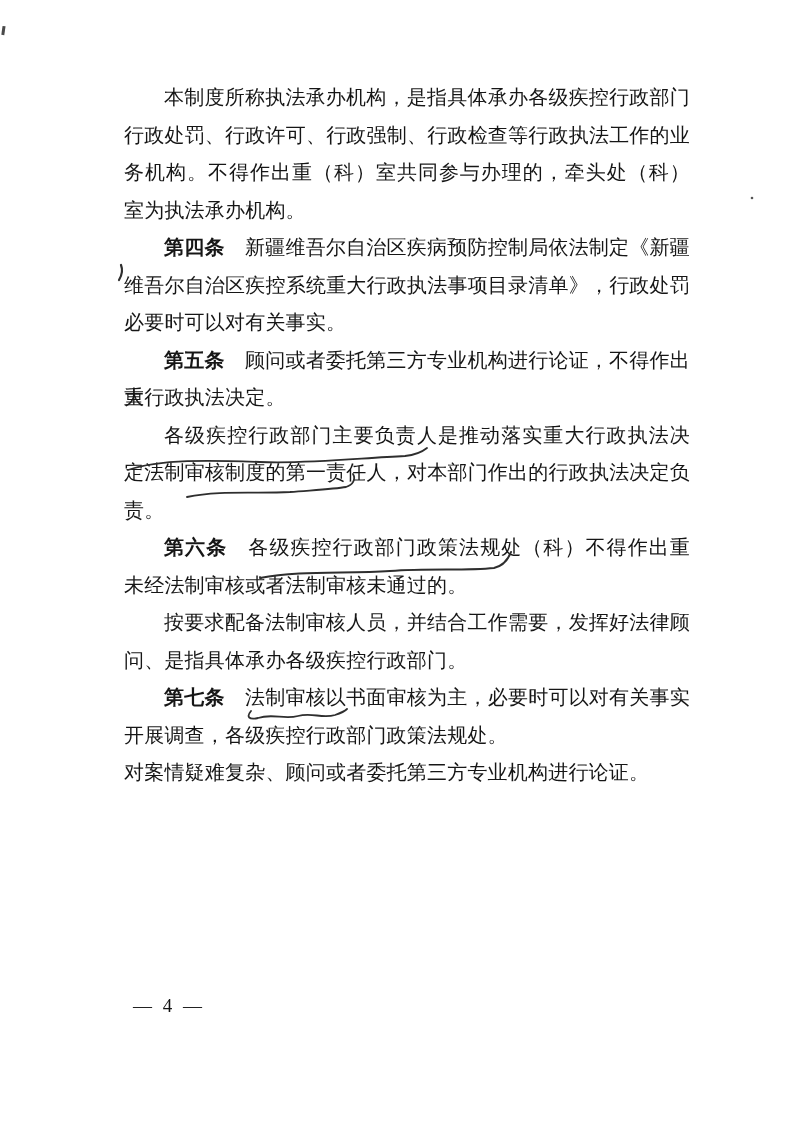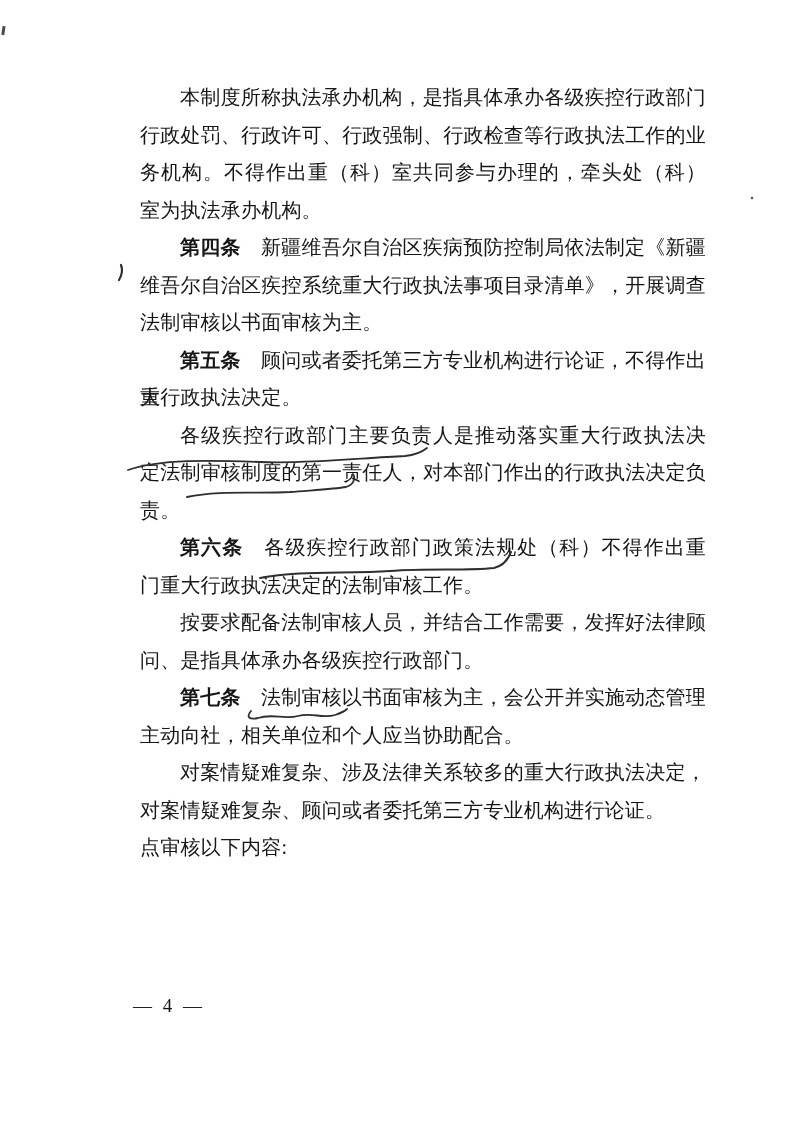--- a/index.html
+++ b/index.html
@@ -6,21 +6,21 @@
   .page{
     position:relative;
     width:793px;height:1122px;
     background:#ffffff;
     overflow:hidden;
     font-family:"Liberation Serif","DejaVu Serif",serif;
     color:#161616;
   }
   .text-block{
     position:absolute;
-    left:140px;top:79px;width:566px;
+    left:124px;top:79px;width:566px;
   }
   .line{
     height:37.5px;
     line-height:37.5px;
     font-size:20px;
     letter-spacing:0.2px;
     white-space:nowrap;
     text-align:justify;
     text-justify:inter-character;
     text-align-last:left;
@@ -47,36 +47,34 @@
 <body>
 
 <div class="page">
 
   <div class="text-block">
       <div class="line fill indent"><span>本制度所称执法承办机构，是指具体承办各级疾控行政部门</span></div>
       <div class="line fill"><span>行政处罚、行政许可、行政强制、行政检查等行政执法工作的业</span></div>
       <div class="line fill"><span>务机构。不得作出重（科）室共同参与办理的，牵头处（科）</span></div>
       <div class="line"><span>室为执法承办机构。</span></div>
       <div class="line fill indent"><span class="bold">第四条</span><span>　新疆维吾尔自治区疾病预防控制局依法制定《新疆</span></div>
-      <div class="line fill"><span>维吾尔自治区疾控系统重大行政执法事项目录清单》，开展调查</span></div>
-      <div class="line"><span>法制审核以书面审核为主。</span></div>
+      <div class="line fill"><span>维吾尔自治区疾控系统重大行政执法事项目录清单》，行政处罚</span></div>
+      <div class="line"><span>必要时可以对有关事实。</span></div>
       <div class="line fill indent"><span class="bold">第五条</span><span>　顾问或者委托第三方专业机构进行论证，不得作出重</span></div>
       <div class="line"><span>大行政执法决定。</span></div>
       <div class="line fill indent"><span>各级疾控行政部门主要负责人是推动落实重大行政执法决</span></div>
       <div class="line fill"><span>定法制审核制度的第一责任人，对本部门作出的行政执法决定负</span></div>
       <div class="line"><span>责。</span></div>
       <div class="line fill indent"><span class="bold">第六条</span><span>　各级疾控行政部门政策法规处（科）不得作出重</span></div>
-      <div class="line"><span>门重大行政执法决定的法制审核工作。</span></div>
+      <div class="line"><span>未经法制审核或者法制审核未通过的。</span></div>
       <div class="line fill indent"><span>按要求配备法制审核人员，并结合工作需要，发挥好法律顾</span></div>
       <div class="line"><span>问、是指具体承办各级疾控行政部门。</span></div>
-      <div class="line fill indent"><span class="bold">第七条</span><span>　法制审核以书面审核为主，会公开并实施动态管理</span></div>
-      <div class="line"><span>主动向社，相关单位和个人应当协助配合。</span></div>
-      <div class="line fill indent"><span>对案情疑难复杂、涉及法律关系较多的重大行政执法决定，</span></div>
+      <div class="line fill indent"><span class="bold">第七条</span><span>　法制审核以书面审核为主，必要时可以对有关事实</span></div>
+      <div class="line"><span>开展调查，各级疾控行政部门政策法规处。</span></div>
       <div class="line"><span>对案情疑难复杂、顾问或者委托第三方专业机构进行论证。</span></div>
-      <div class="line"><span>点审核以下内容:</span></div>
     </div>
 
   <div class="page-number">— 4 —</div>
 
   <svg class="pen-overlay" width="793" height="1122" viewBox="0 0 793 1122">
 
     <path d="M128,470 C160,459 210,460 260,462 C310,464 360,458 405,456 C415,455 422,452 427,448" fill="none" stroke="#2e2e2e" stroke-width="1.8" stroke-linecap="round"></path>
 
     <path d="M187,497 C220,490 255,494 290,492 C315,490 335,489 346,487 C353,485 356,479 353,474" fill="none" stroke="#2e2e2e" stroke-width="1.8" stroke-linecap="round"></path>
 

